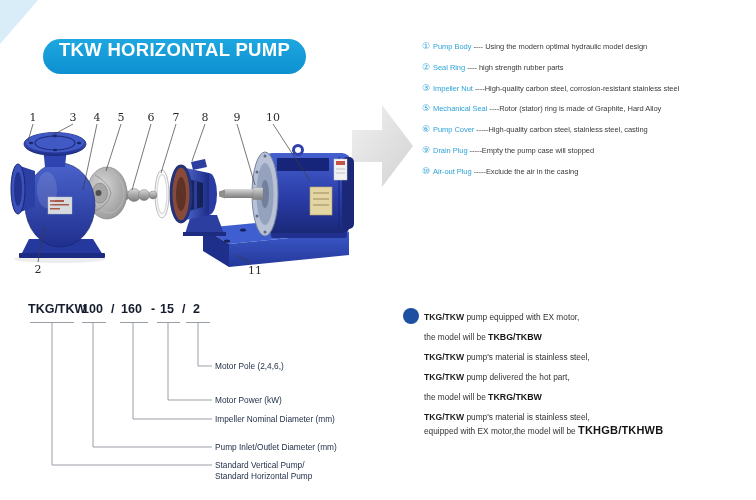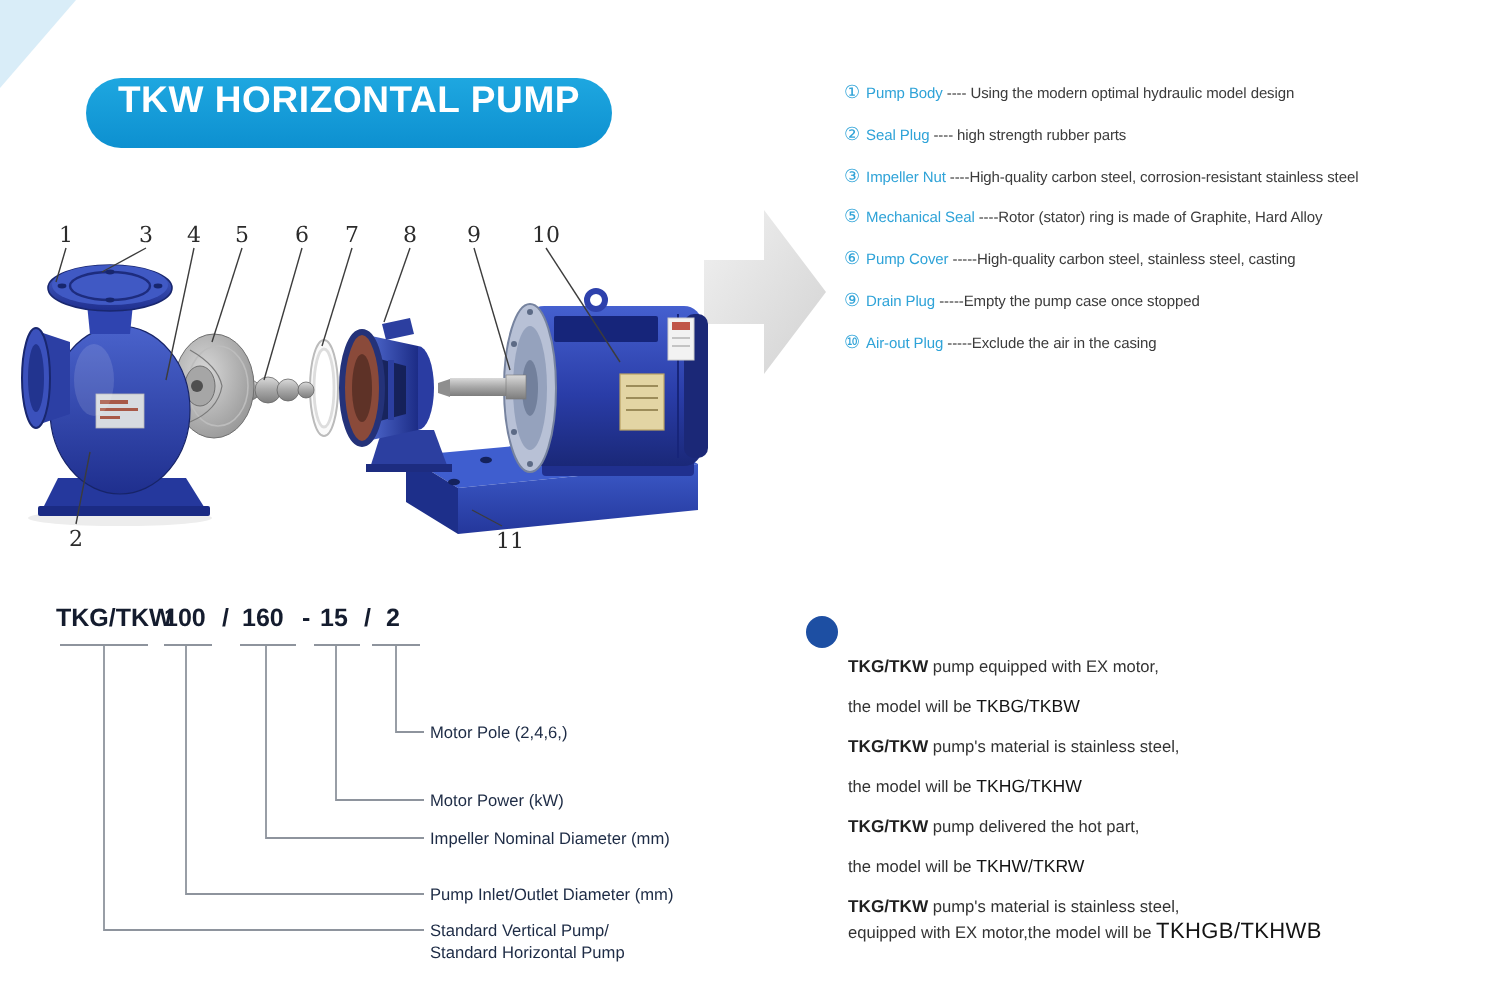--- a/index.html
+++ b/index.html
@@ -30,25 +30,25 @@
 
   
   .model-svg{position:absolute;left:20px;top:295px;width:345px;height:200px;}
   .mcode{font-family:"Liberation Sans",sans-serif;font-weight:bold;font-size:12.5px;fill:#141c2e;}
   .mlabel{font-family:"Liberation Sans",sans-serif;font-size:8.3px;fill:#1d2b45;}
   .mline{stroke:#8e949d;stroke-width:0.9;fill:none;}
 
   
   .bullet{position:absolute;left:403px;top:308px;width:16px;height:16px;border-radius:50%;
           background:#1d4fa3;}
-  .notes{position:absolute;left:424px;top:328px;width:332px;}
+  .notes{position:absolute;left:424px;top:312px;width:332px;}
   .nline{height:20px;line-height:11px;font-size:8.3px;color:#333;white-space:nowrap;}
   .nline:last-child{margin-top:-7px;}
   .pre{font-weight:bold;font-size:8.6px;color:#1f1f1f;}
-  .model{font-weight:normal;font-size:8.8px;color:#141414;}
+  .model{font-weight:bold;font-size:8.8px;color:#141414;}
   .model-lg{font-size:11px;letter-spacing:.2px;}
 </style>
 </head>
 <body>
 
 <div class="page">
 
   <div class="corner"></div>
 
   <div class="banner">
@@ -217,25 +217,25 @@
       <text class="callout" x="200" y="26">8</text>
       <text class="callout" x="232" y="26">9</text>
       <text class="callout" x="268" y="26">10</text>
       <text class="callout" x="33" y="178">2</text>
       <text class="callout" x="250" y="179">11</text>
     </g>
   </svg>
 
   <ul class="parts">
     <li class="pl-item"><span class="badge">①</span><span class="pname">Pump Body</span><span class="pdesc"> ---- Using the modern optimal hydraulic model design</span></li>
-    <li class="pl-item"><span class="badge">②</span><span class="pname">Seal Plug</span><span class="pdesc"> ---- high strength rubber parts</span></li>
+    <li class="pl-item"><span class="badge">②</span><span class="pname">Seal Ring</span><span class="pdesc"> ---- high strength rubber parts</span></li>
     <li class="pl-item"><span class="badge">③</span><span class="pname">Impeller Nut</span><span class="pdesc"> ----High-quality carbon steel, corrosion-resistant stainless steel</span></li>
     <li class="pl-item"><span class="badge">⑤</span><span class="pname">Mechanical Seal</span><span class="pdesc"> ----Rotor (stator) ring is made of Graphite, Hard Alloy</span></li>
     <li class="pl-item"><span class="badge">⑥</span><span class="pname">Pump Cover</span><span class="pdesc"> -----High-quality carbon steel, stainless steel, casting</span></li>
-    <li class="pl-item"><span class="badge">⑨</span><span class="pname">Drain Plug</span><span class="pdesc"> -----Empty the pump case once stopped</span></li>
+    <li class="pl-item"><span class="badge">⑨</span><span class="pname">Drain Plug</span><span class="pdesc"> -----Empty the pump case will stopped</span></li>
     <li class="pl-item"><span class="badge">⑩</span><span class="pname">Air-out Plug</span><span class="pdesc"> -----Exclude the air in the casing</span></li>
   </ul>
 
   <svg class="model-svg" viewBox="0 0 345 200">
     <g>
       <text class="mcode" x="8" y="18">TKG/TKW</text>
       <text class="mcode" x="62" y="18">100</text>
       <text class="mcode" x="91" y="18">/</text>
       <text class="mcode" x="101" y="18">160</text>
       <text class="mcode" x="131" y="18">-</text>
@@ -263,20 +263,19 @@
       <text class="mlabel" x="195" y="173">Standard Vertical  Pump/</text>
       <text class="mlabel" x="195" y="184">Standard  Horizontal Pump</text>
     </g>
   </svg>
 
   <div class="bullet"></div>
   <div class="notes">
     <div class="nline"><span class="pre">TKG/TKW</span><span> pump equipped with EX motor,</span><span class="model"></span></div>
     <div class="nline"><span class="pre"></span><span>the model will be </span><span class="model">TKBG/TKBW</span></div>
     <div class="nline"><span class="pre">TKG/TKW</span><span> pump's material is stainless steel,</span><span class="model"></span></div>
-    <div class="nline"><span class="pre"></span><span>the model will be </span><span class="model">TKHG/TKHW</span></div>
     <div class="nline"><span class="pre">TKG/TKW</span><span> pump delivered the hot part,</span><span class="model"></span></div>
-    <div class="nline"><span class="pre"></span><span>the model will be </span><span class="model">TKHW/TKRW</span></div>
+    <div class="nline"><span class="pre"></span><span>the model will be </span><span class="model">TKRG/TKBW</span></div>
     <div class="nline"><span class="pre">TKG/TKW</span><span> pump's material is stainless steel,</span><span class="model"></span></div>
     <div class="nline"><span class="pre"></span><span>equipped with EX motor,the model will be </span><span class="model model-lg">TKHGB/TKHWB</span></div>
   </div>
 
 </div>
 
 </body></html>

